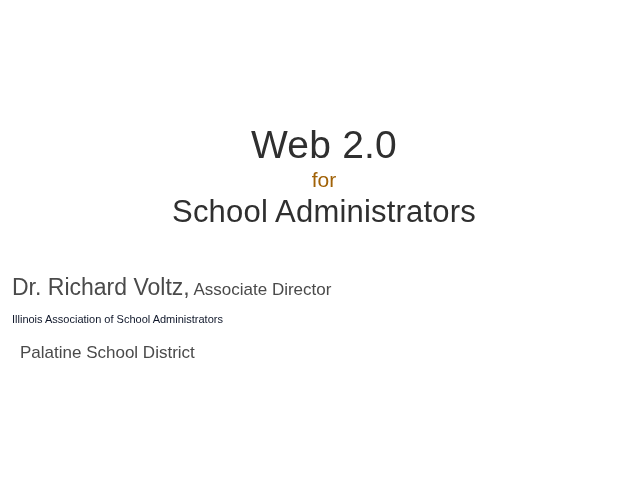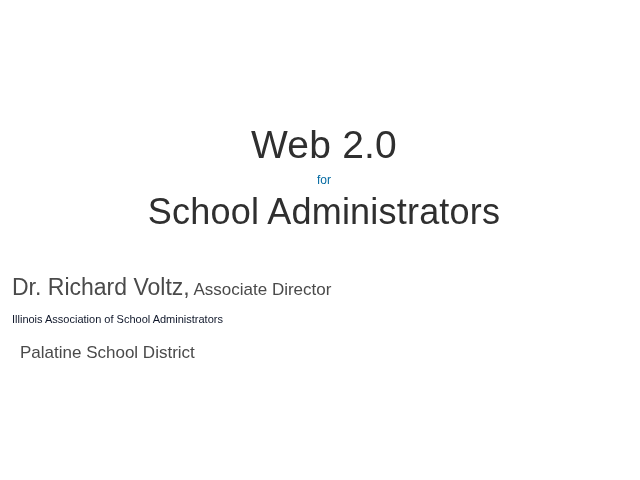--- a/index.html
+++ b/index.html
@@ -29,26 +29,26 @@
     width: 632px;
     text-align: center;
   }
   .title-main {
     font-size: 39px;
     line-height: 46px;
     color: #2f2f2f;
     letter-spacing: 0.2px;
   }
   .title-for {
-    font-size: 12px;
+    font-size: 21px;
     line-height: 24px;
-    color: #0369a1;
+    color: #a16207;
   }
   .title-sub {
-    font-size: 36px;
+    font-size: 31px;
     line-height: 40px;
     color: #2f2f2f;
     letter-spacing: 0.2px;
   }
   .body-block {
     position: absolute;
     top: 272px;
     left: 0;
     width: 640px;
     text-align: left;

